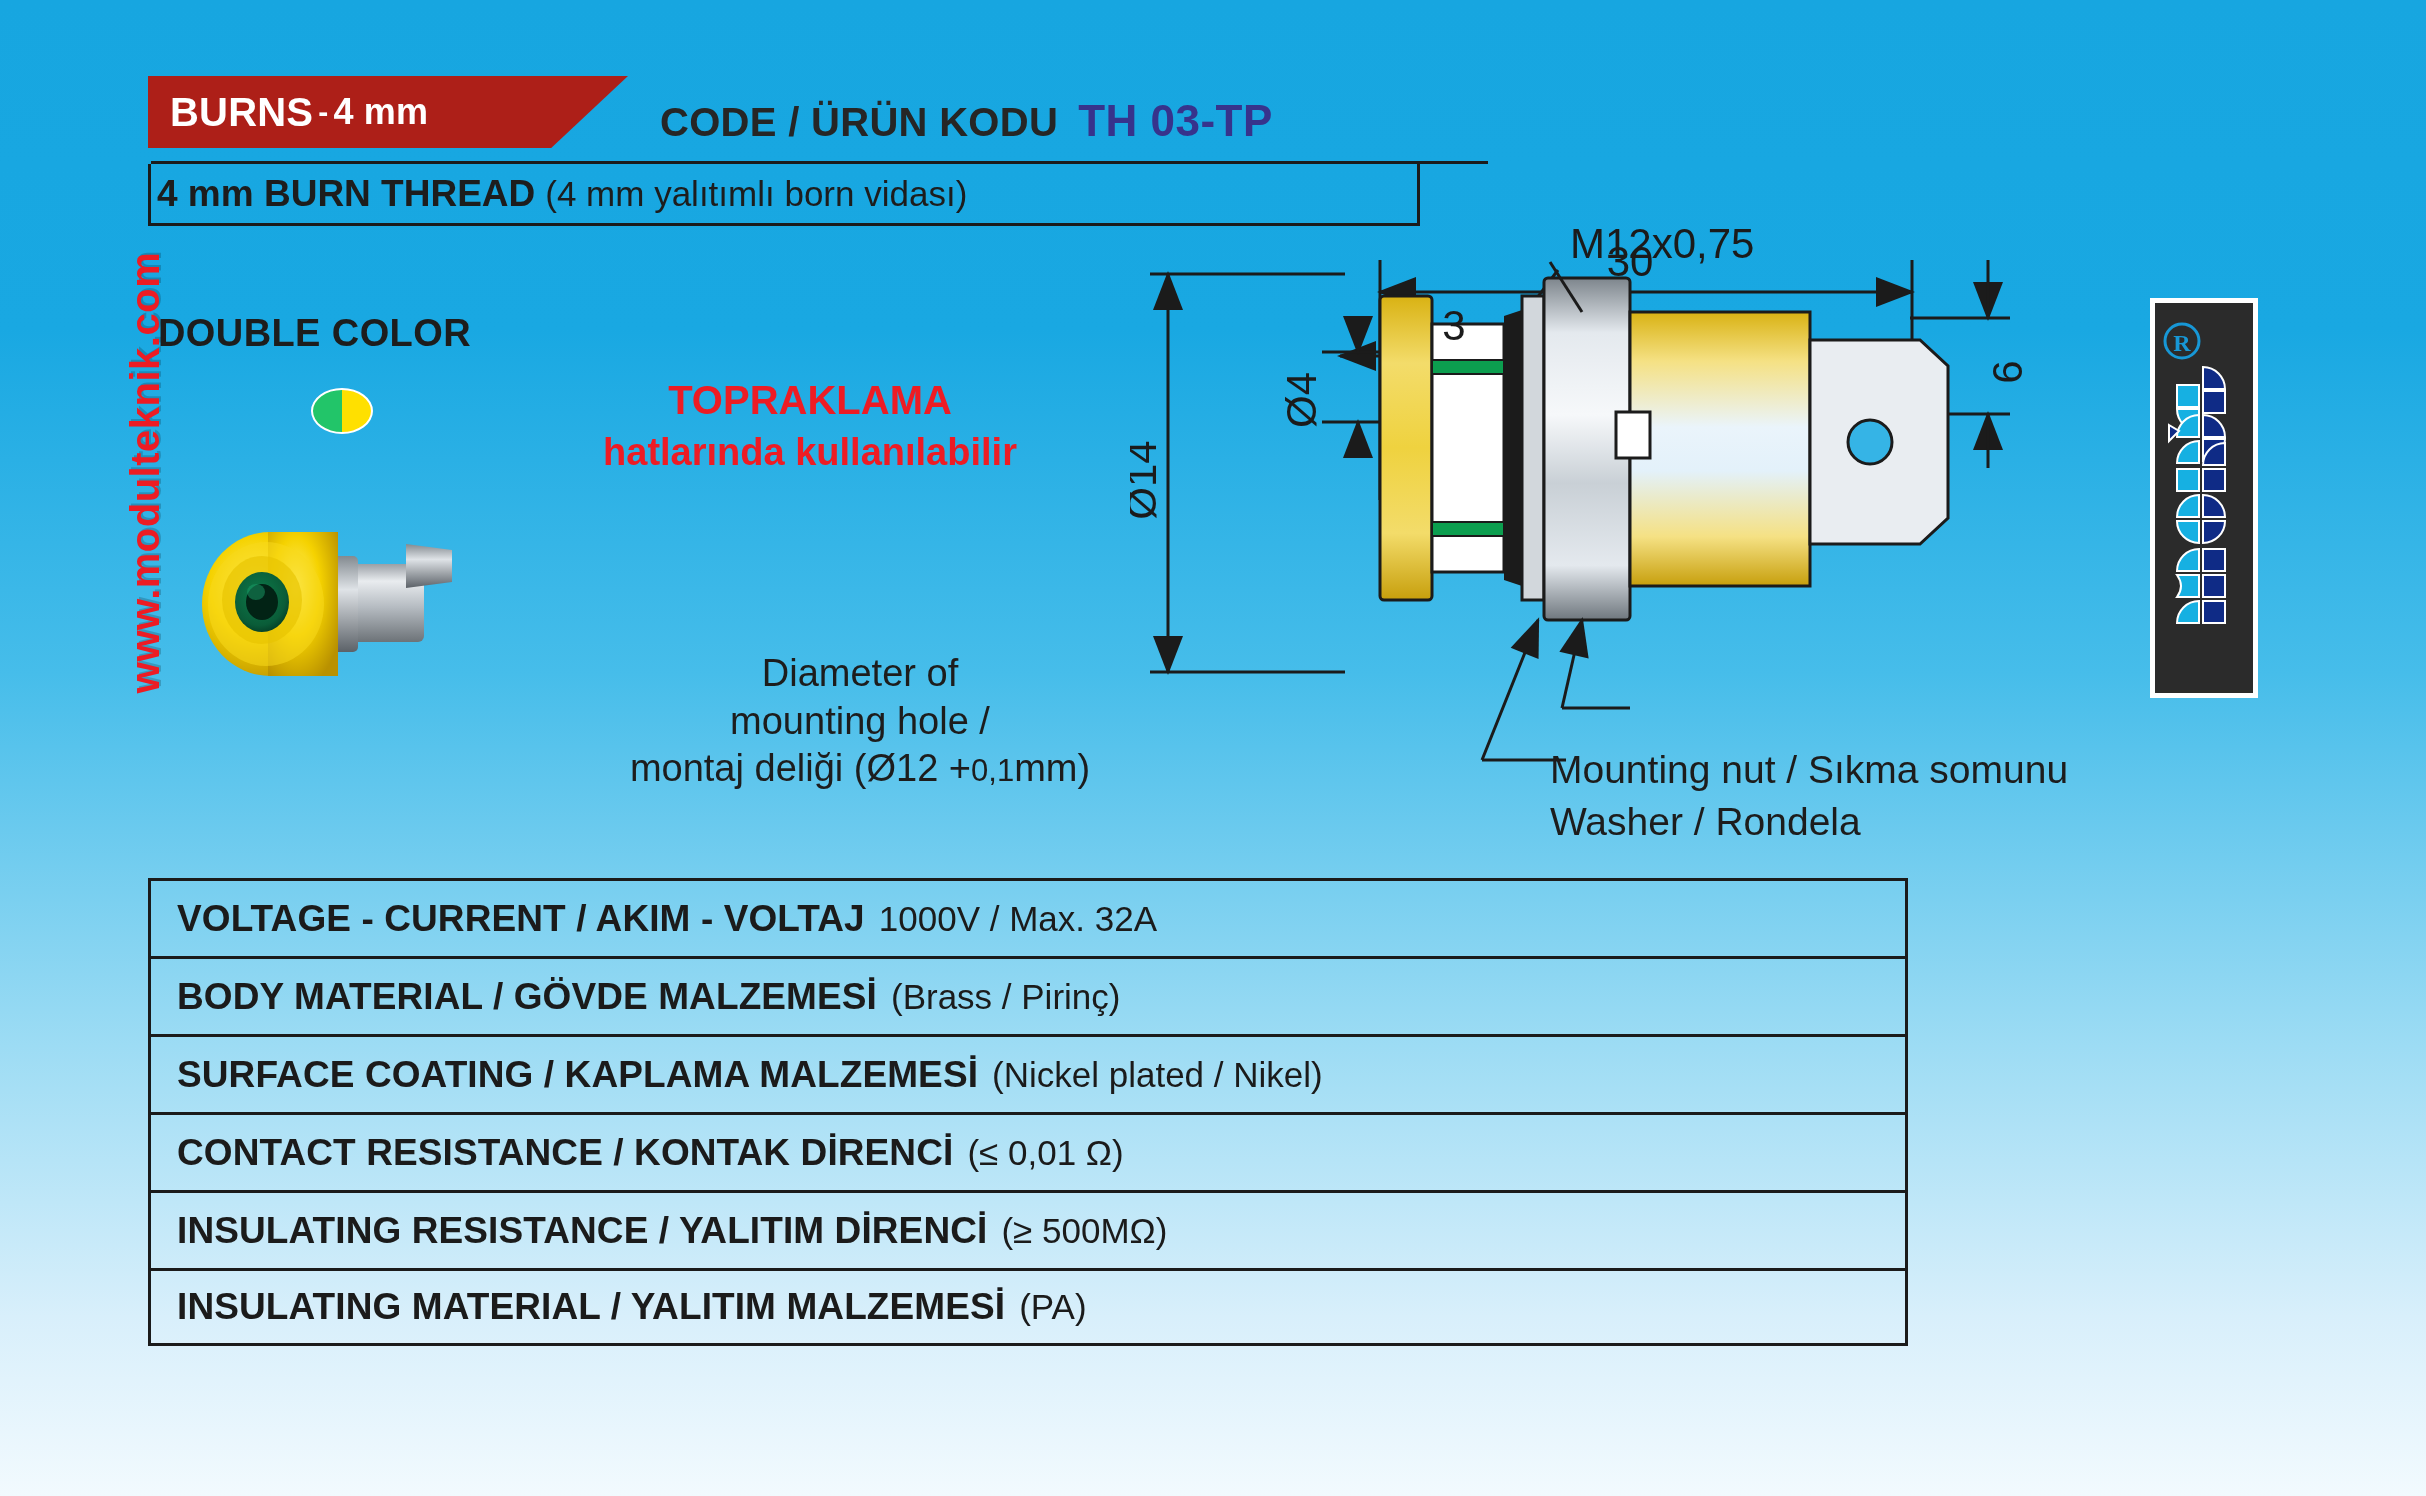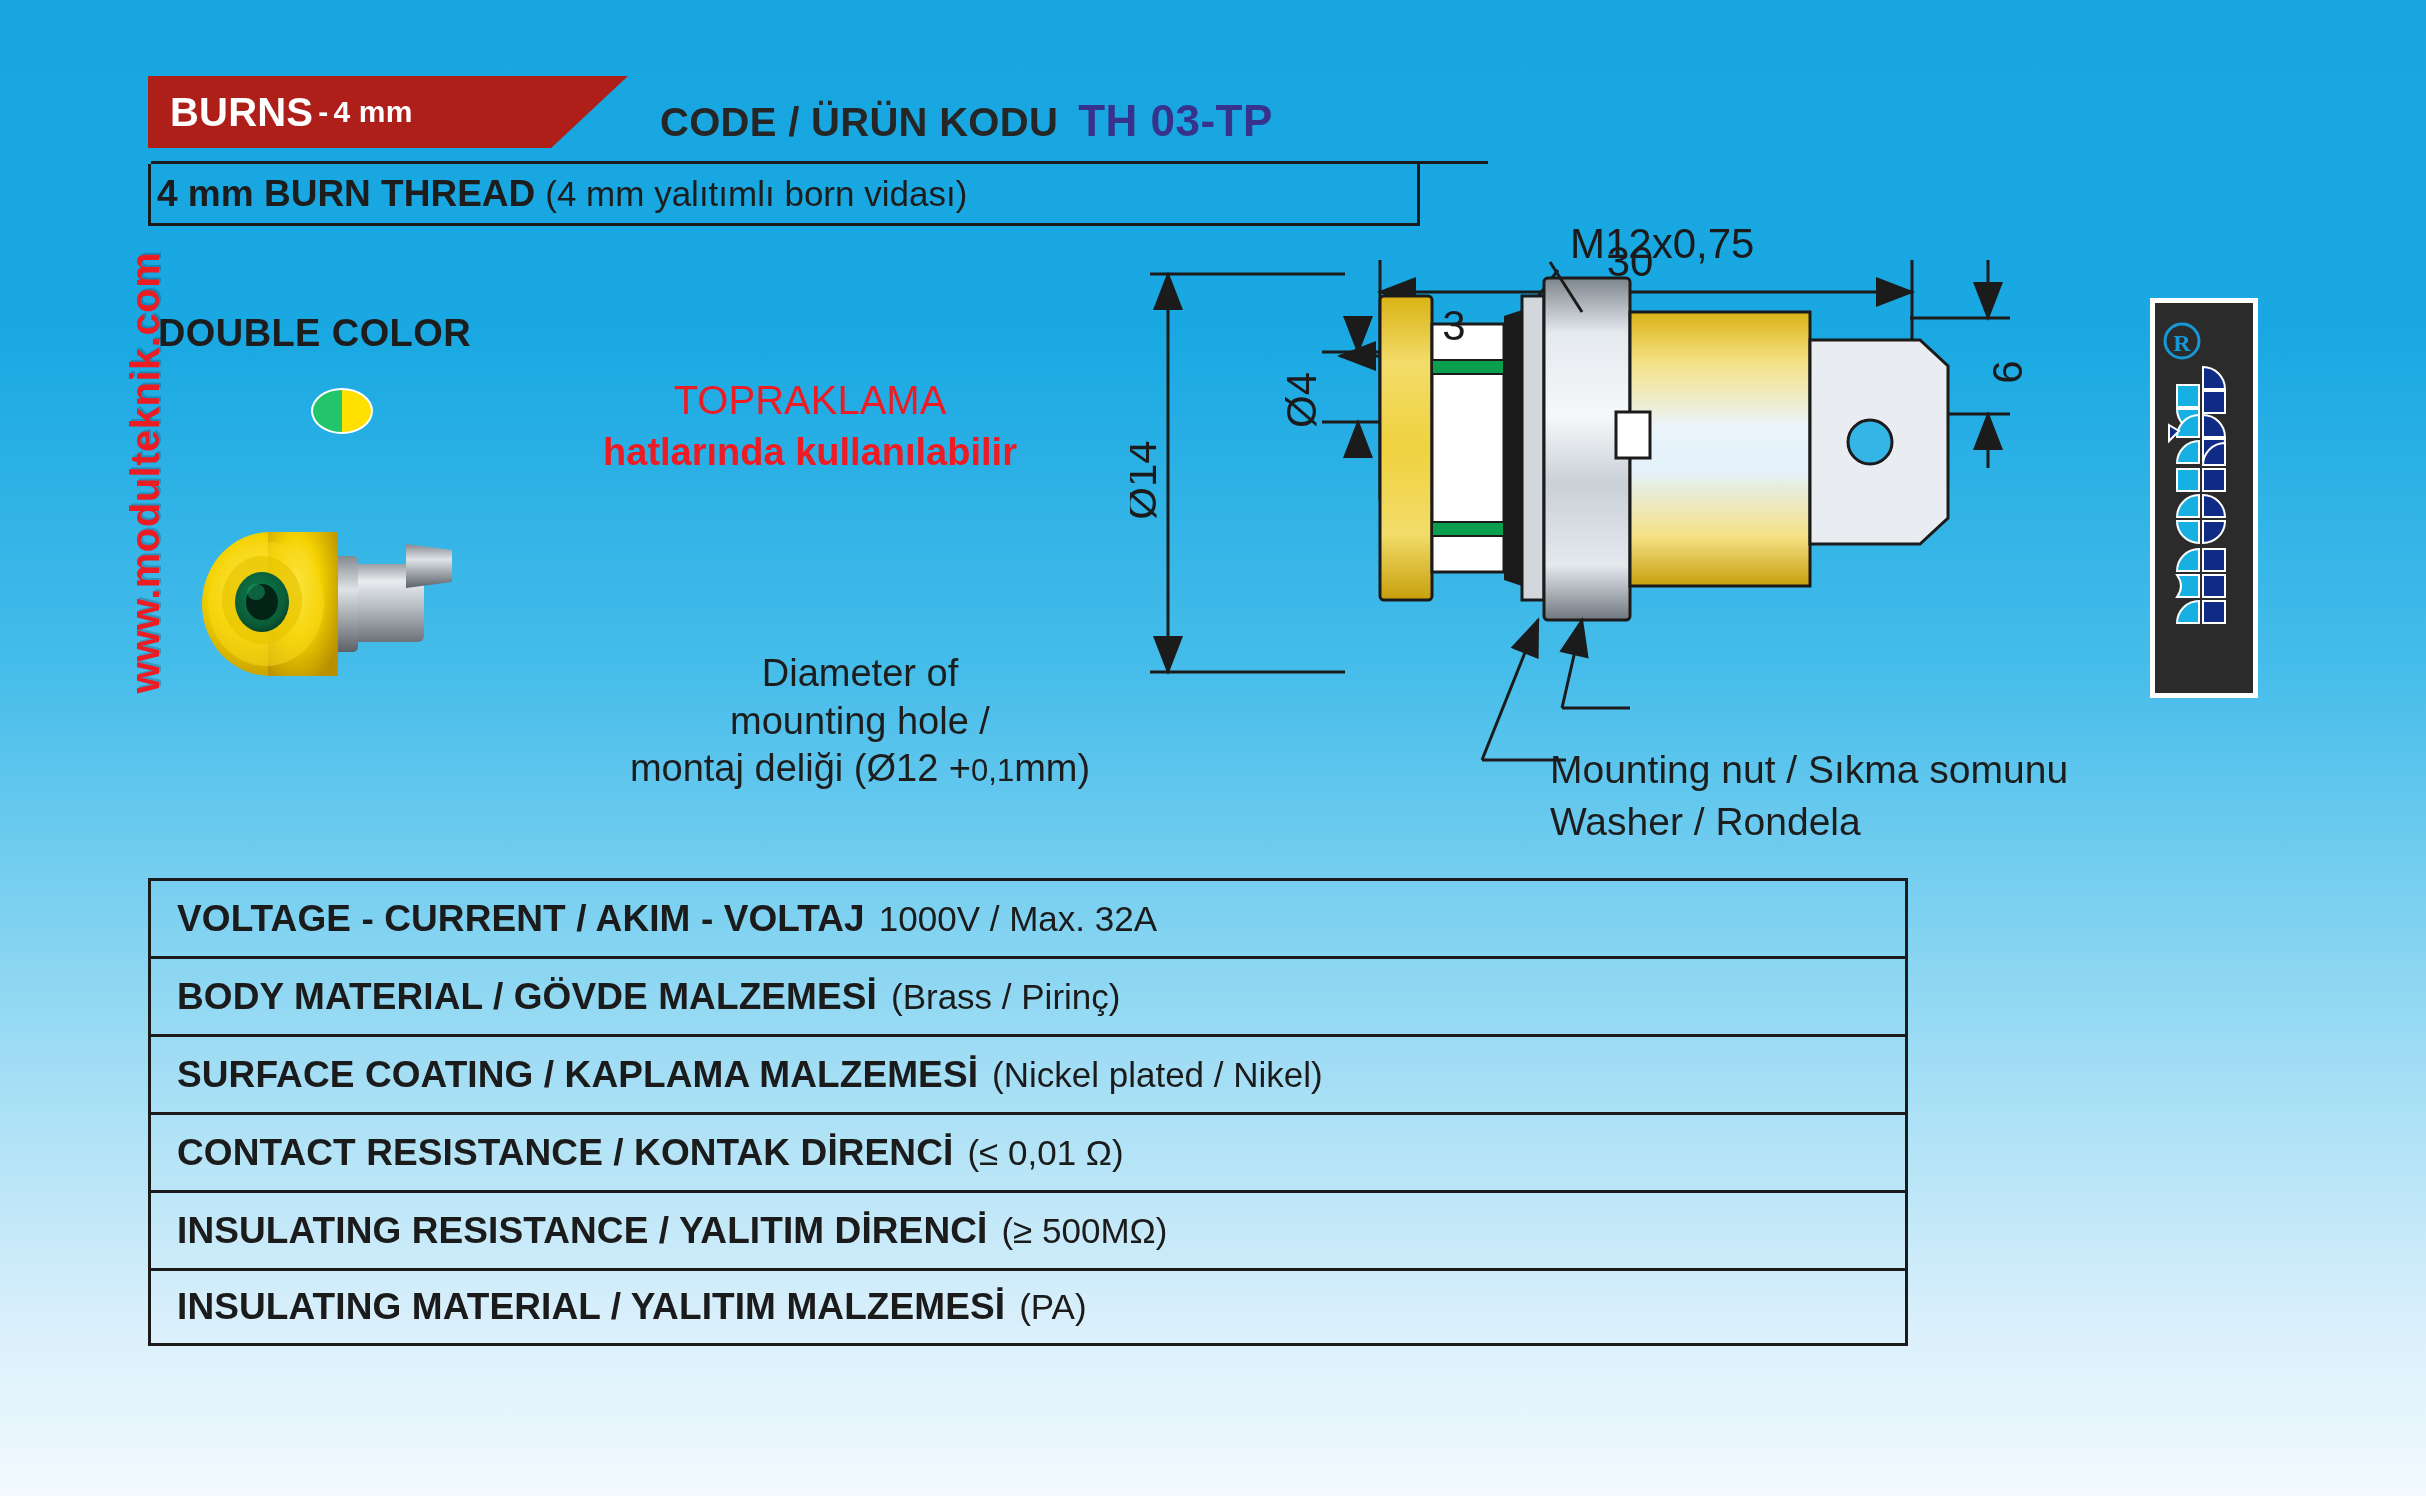--- a/index.html
+++ b/index.html
@@ -25,21 +25,21 @@
     background: #ad1f18;
     clip-path: polygon(0 0, 100% 0, 84% 100%, 0 100%);
     color: #ffffff;
     display: flex; align-items: center;
     padding-left: 22px;
     box-sizing: border-box;
     letter-spacing: .2px;
   }
   #ribbon .big { font-size: 40px; font-weight: bold; }
   #ribbon .dash { font-size: 30px; font-weight: bold; margin: 0 5px; }
-  #ribbon .sml { font-size: 30px; font-weight: bold; }
+  #ribbon .sml { font-size: 36px; font-weight: bold; }
 
   
   #code-line {
     position: absolute;
     left: 660px; top: 96px;
     display: flex; align-items: baseline;
     white-space: nowrap;
   }
   #code-line .lbl {
     font-size: 40px; font-weight: bold; color: #262626;
@@ -107,21 +107,21 @@
   }
 
   
   #topraklama {
     position: absolute;
     left: 570px; top: 378px;
     width: 480px;
     text-align: center;
     color: #ed1c24;
   }
-  #topraklama .t1 { font-size: 40px; font-weight: normal; display: block; }
+  #topraklama .t1 { font-size: 40px; font-weight: bold; display: block; }
   #topraklama .t2 { font-size: 38px; font-weight: bold; display: block; margin-top: 8px; }
 
   
   #hole-caption {
     position: absolute;
     left: 520px; top: 650px;
     width: 680px;
     text-align: center;
     color: #1d1d1d;
     font-size: 38px;

